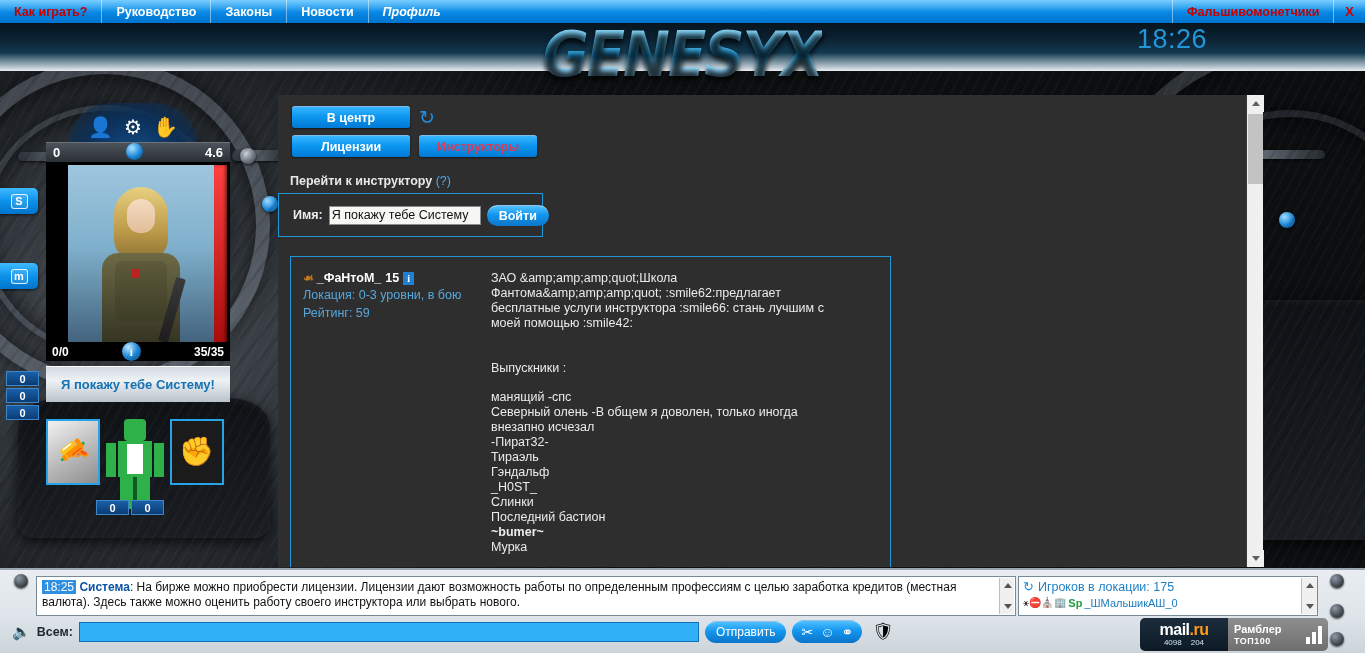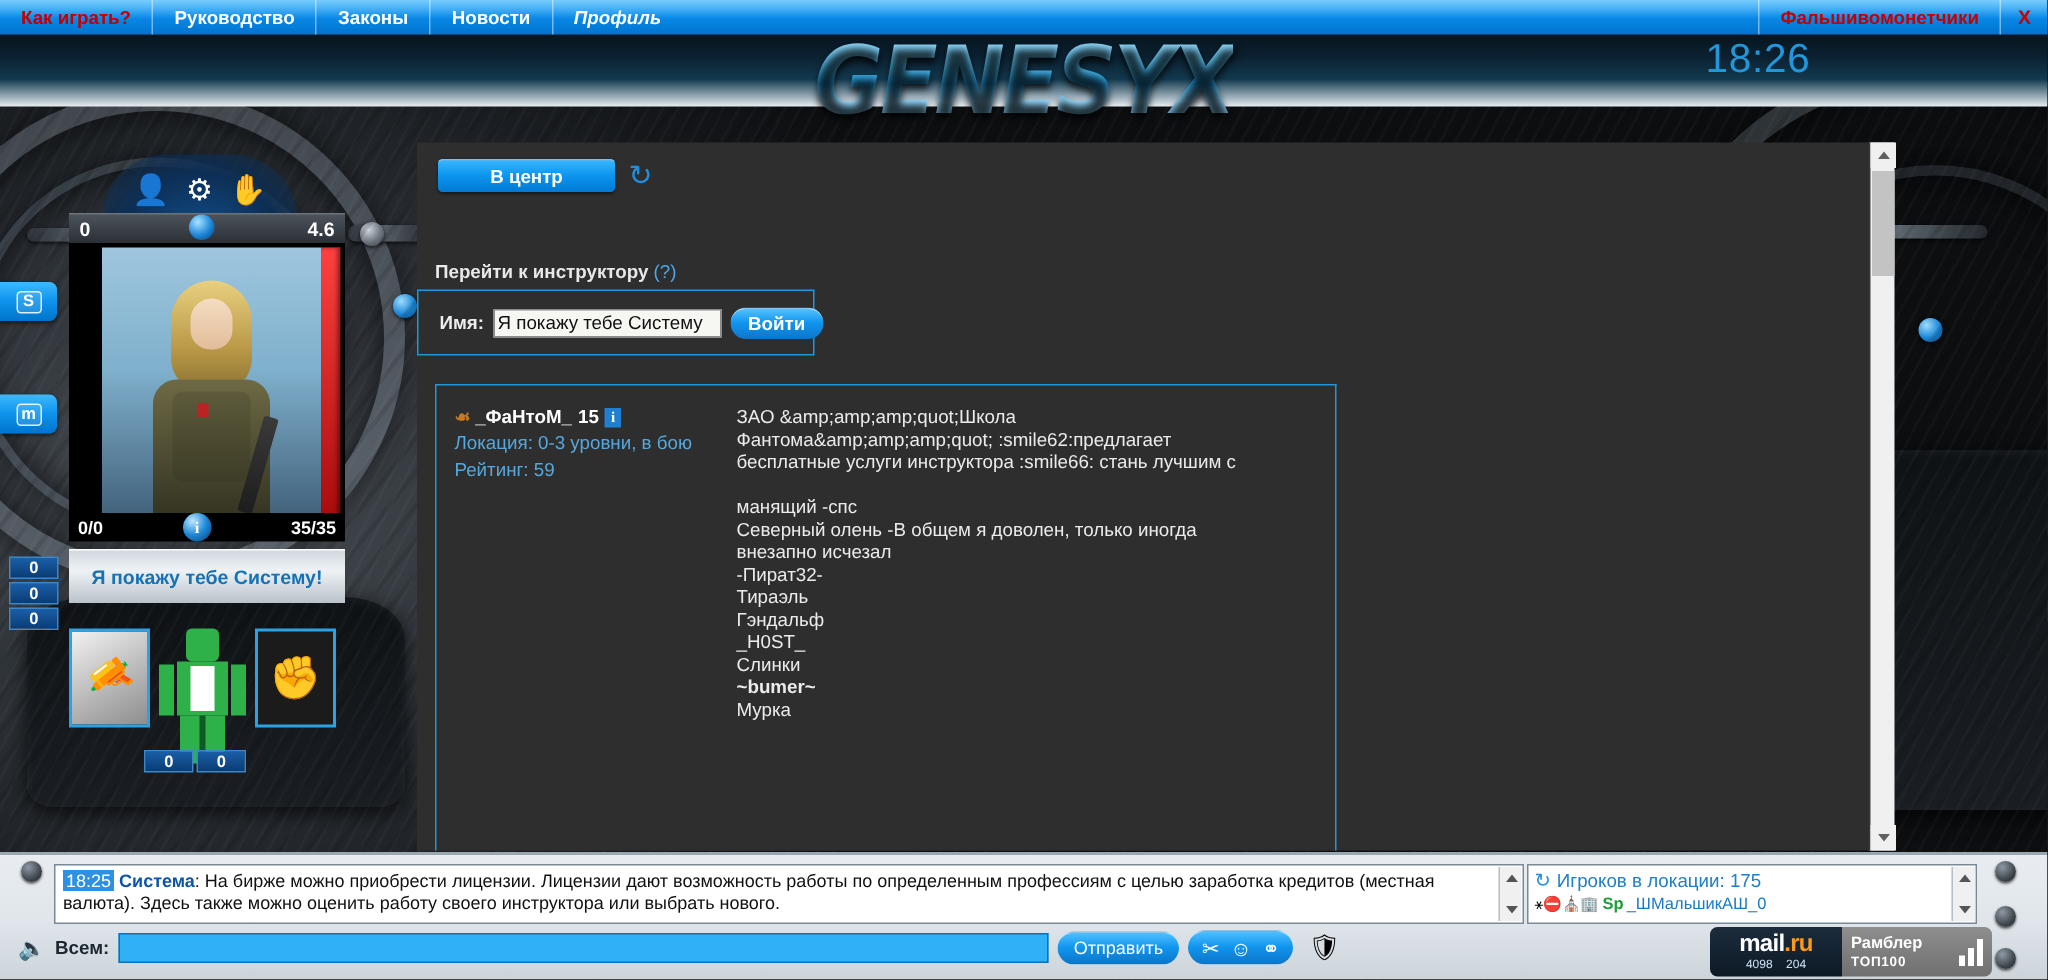--- a/index.html
+++ b/index.html
@@ -384,20 +384,24 @@
     <span>GENESYX</span>
   </div>
   <div class="clock">18:26</div>
 
   <div class="content"></div>
 
   <div class="toolrow1">
     <div class="btn-blue">В центр</div>
     <div class="refresh-ic">↻</div>
   </div>
+  <div class="toolrow2">
+    <div class="btn-blue">Лицензии</div>
+    <div class="btn-blue active">Инструкторы</div>
+  </div>
 
   <div class="goto-label">
     <span>Перейти к инструктору</span>
     <span class="q">(?)</span>
   </div>
   <div class="goto-box">
     <span class="lbl">Имя:</span>
     <input class="goto-input" value="Я покажу тебе Систему" style="">
     <div class="enter-btn">Войти</div>
   </div>
@@ -412,30 +416,33 @@
           <span class="info-ic">i</span>
         </div>
         <div class="inst-meta">Локация: 0-3 уровни, в бою</div>
         <div class="inst-meta">Рейтинг: 59</div>
       </div>
       <div class="inst-right">
         <div class="inst-desc">
             <div>ЗАО &amp;amp;amp;amp;quot;Школа</div>
             <div>Фантома&amp;amp;amp;amp;quot; :smile62:предлагает</div>
             <div>бесплатные услуги инструктора :smile66: стань лучшим с</div>
+            <div>моей помощью :smile42:</div>
           </div>
+        <div class="grads-title">Выпускники :</div>
         <div class="grads-list">
             <div>манящий -спс</div>
             <div>Северный олень -В общем я доволен, только иногда</div>
             <div>внезапно исчезал</div>
             <div>-Пират32-</div>
             <div>Тираэль</div>
             <div>Гэндальф</div>
             <div>_H0ST_</div>
             <div>Слинки</div>
+            <div>Последний бастион</div>
             <div class="b">~bumer~</div>
             <div>Мурка</div>
           </div>
 
       </div>
     </div>
   </div>
 
   <div class="scrollbar-v">
     <div class="sb-btn up">

